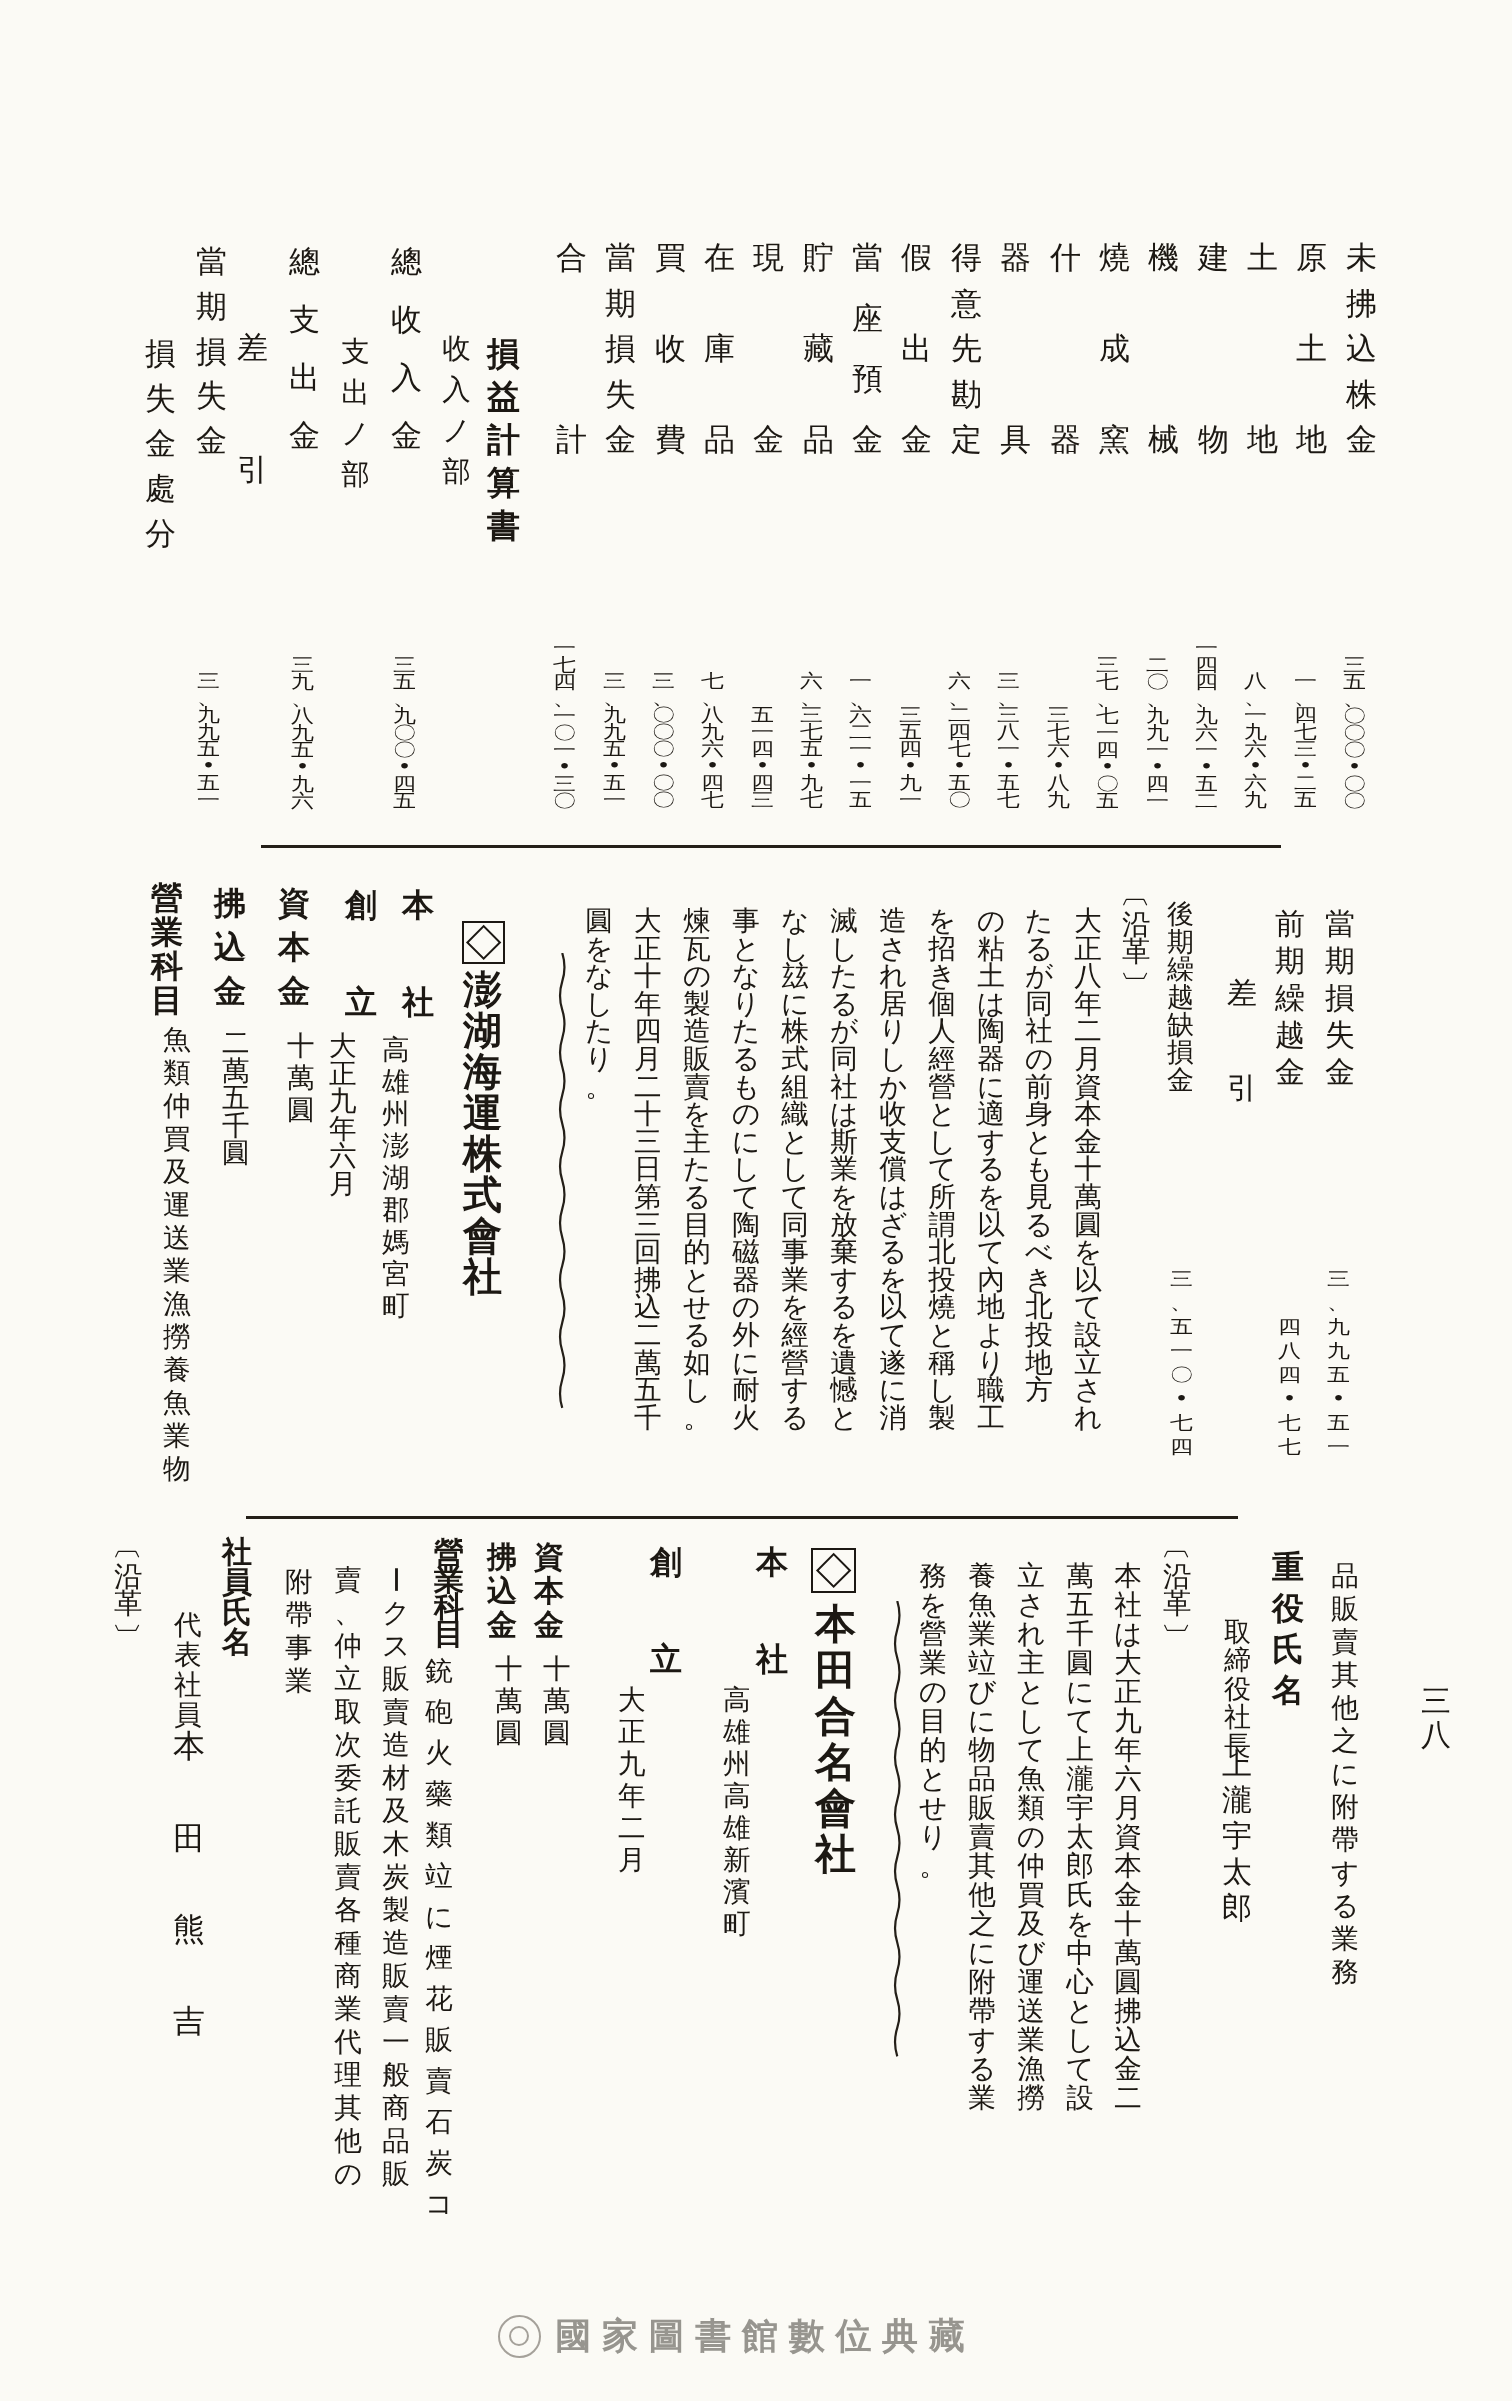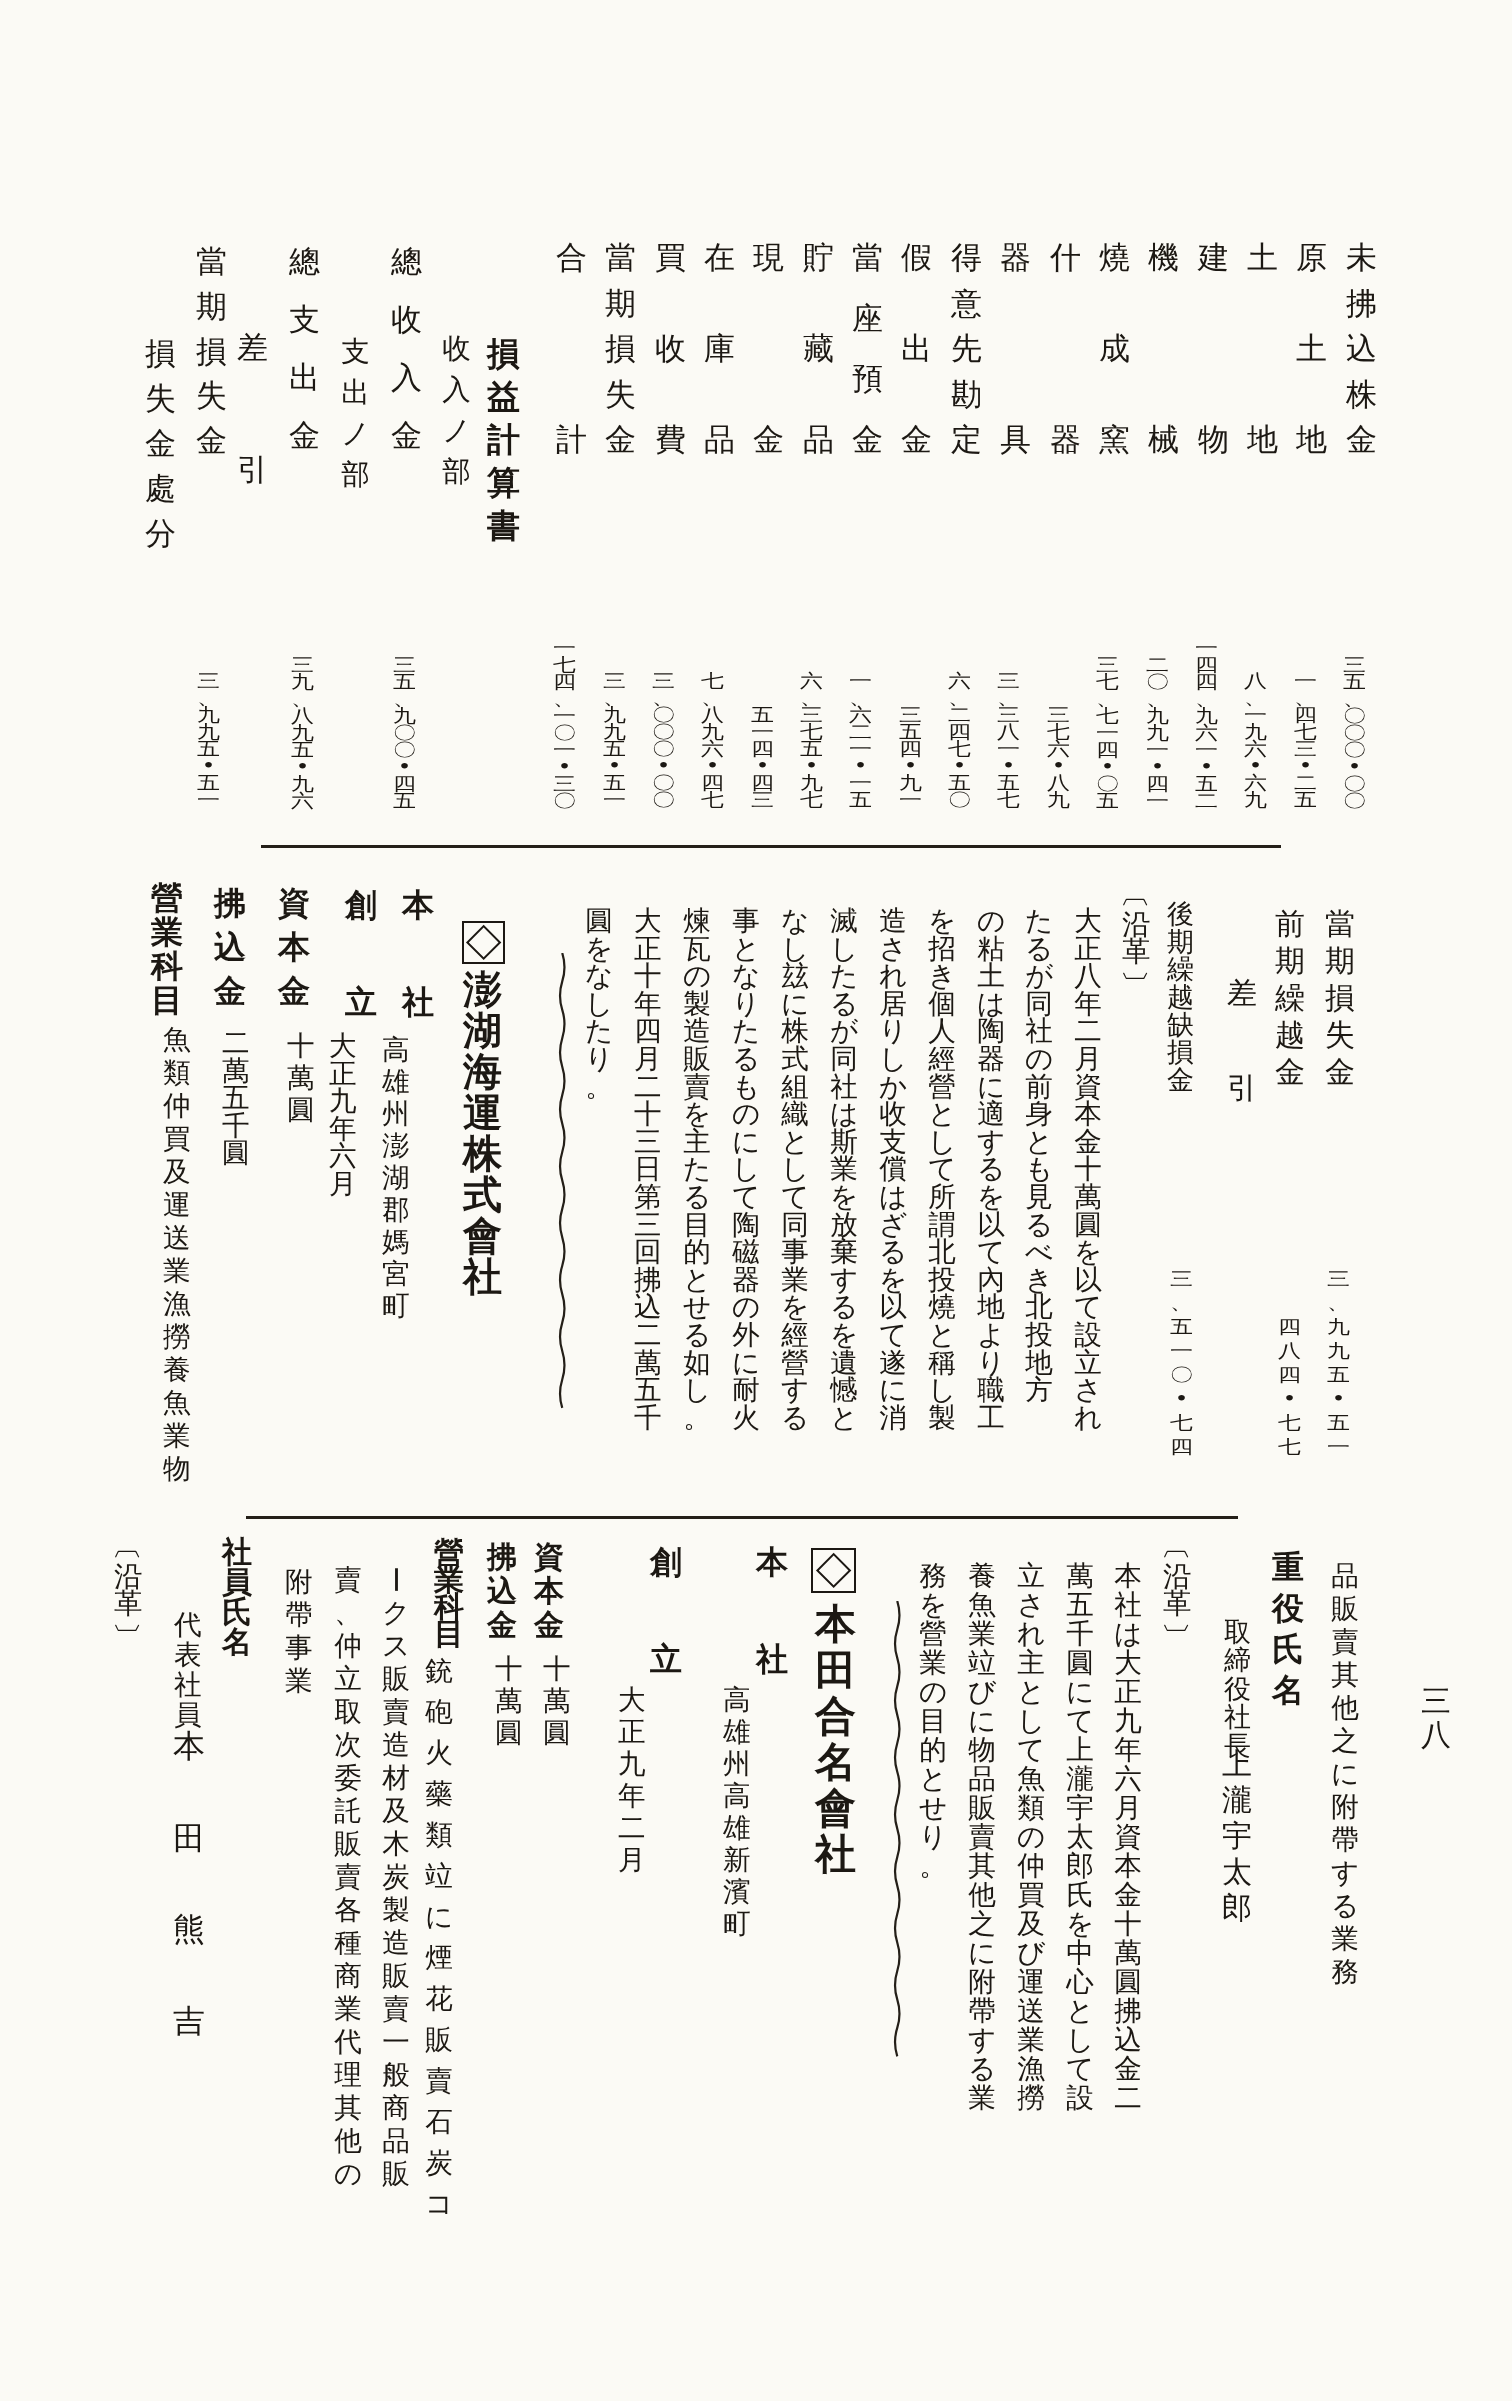--- a/index.html
+++ b/index.html
@@ -1034,14 +1034,18 @@
         <span style="font-size: 32px;">吉</span>
       </div>
       <div class="vcol" style="left: 114px; top: 1537px;">
         <span style="font-size: 28.5px; height: 27px;">︹</span>
         <span style="font-size: 28.5px; height: 27px;">沿</span>
         <span style="font-size: 28.5px; height: 27px;">革</span>
         <span style="font-size: 28.5px; height: 27px;">︺</span>
       </div>
     </div>
 
+  <div id="footer">
+    <div class="flogo"></div>
+    <div class="ftext">國家圖書館數位典藏</div>
+  </div>
 </div>
 
 
 </body></html>

